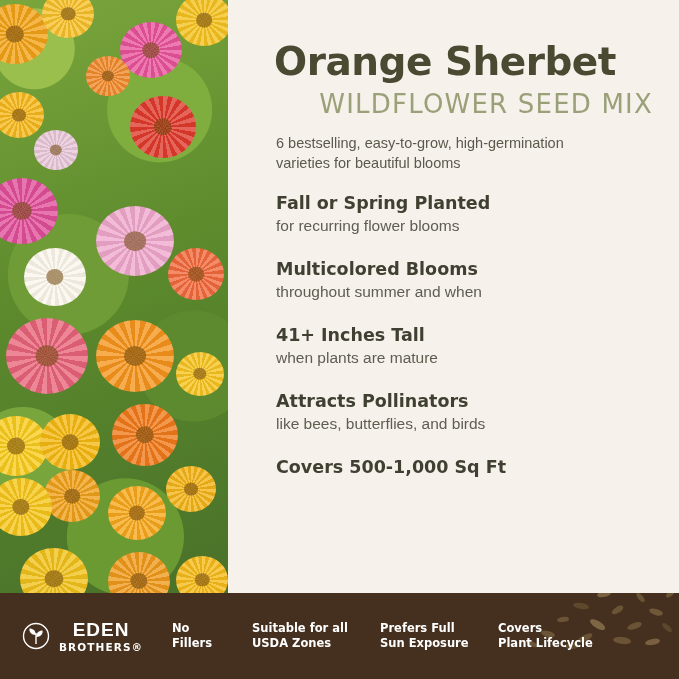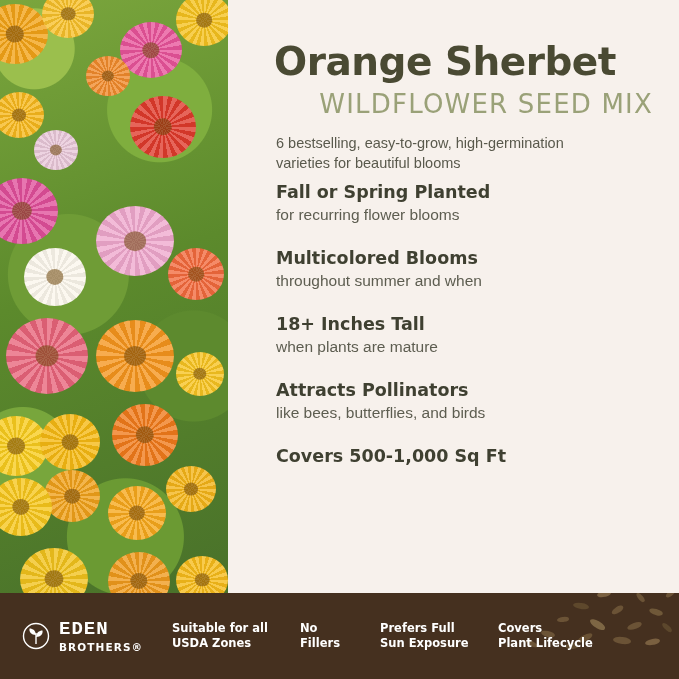--- a/index.html
+++ b/index.html
@@ -96,21 +96,21 @@
     text-align: right;
   }
   .tagline {
     font-size: 14.5px;
     line-height: 20px;
     color: #59594c;
     margin: 14px 0 0 2px;
     max-width: 345px;
   }
   .features {
-    margin-top: 8px;
+    margin-top: 19px;
   }
   .feature {
     margin-bottom: 22px;
   }
   .feature-title {
     font-family: "DejaVu Sans", sans-serif;
     font-size: 17.5px;
     line-height: 22px;
     font-weight: bold;
     color: #3f4031;
@@ -178,25 +178,26 @@
   }
   .brand-mark {
     width: 28px;
     height: 28px;
     flex: 0 0 auto;
   }
   .brand-text {
     line-height: 1;
   }
   .brand-name {
-    font-family: Liberation Mono, monospace;
+    font-family: Liberation Sans, sans-serif;
     font-size: 19px;
     font-weight: bold;
     color: #ffffff;
     letter-spacing: 1px;
+    text-align: center;
   }
   .brand-sub {
     font-family: "DejaVu Sans", sans-serif;
     font-size: 10.5px;
     font-weight: bold;
     color: #ffffff;
     letter-spacing: 1.1px;
     margin-top: 3px;
   }
   .badges {
@@ -261,21 +262,21 @@
     <div class="features">
       <div class="feature">
         <div class="feature-title">Fall or Spring Planted</div>
         <div class="feature-sub">for recurring flower blooms</div>
       </div>
       <div class="feature">
         <div class="feature-title">Multicolored Blooms</div>
         <div class="feature-sub">throughout summer and when</div>
       </div>
       <div class="feature">
-        <div class="feature-title">18+ Inches Tall</div>
+        <div class="feature-title">41+ Inches Tall</div>
         <div class="feature-sub">when plants are mature</div>
       </div>
       <div class="feature">
         <div class="feature-title">Attracts Pollinators</div>
         <div class="feature-sub">like bees, butterflies, and birds</div>
       </div>
       <div class="feature">
         <div class="feature-title">Covers 500-1,000 Sq Ft</div>
       </div>
     </div>
@@ -315,27 +316,27 @@
             <path d="M14 15 C19 15 21 12 20.5 8.5 C17 8.5 14.4 10.6 14 15 Z" fill="#ffffff"></path>
           </svg>
         </span>
         <span class="brand-text">
           <div class="brand-name">EDEN</div>
           <div class="brand-sub">BROTHERS®</div>
         </span>
       </div>
 
       <div class="badges">
+        <div class="badge b0">
+          <div>No</div>
+          <div>Fillers</div>
+        </div>
         <div class="badge b1">
           <div>Suitable for all</div>
           <div>USDA Zones</div>
-        </div>
-        <div class="badge b0">
-          <div>No</div>
-          <div>Fillers</div>
         </div>
         <div class="badge b2">
           <div>Prefers Full</div>
           <div>Sun Exposure</div>
         </div>
         <div class="badge b3">
           <div>Covers</div>
           <div>Plant Lifecycle</div>
         </div>
       </div>

